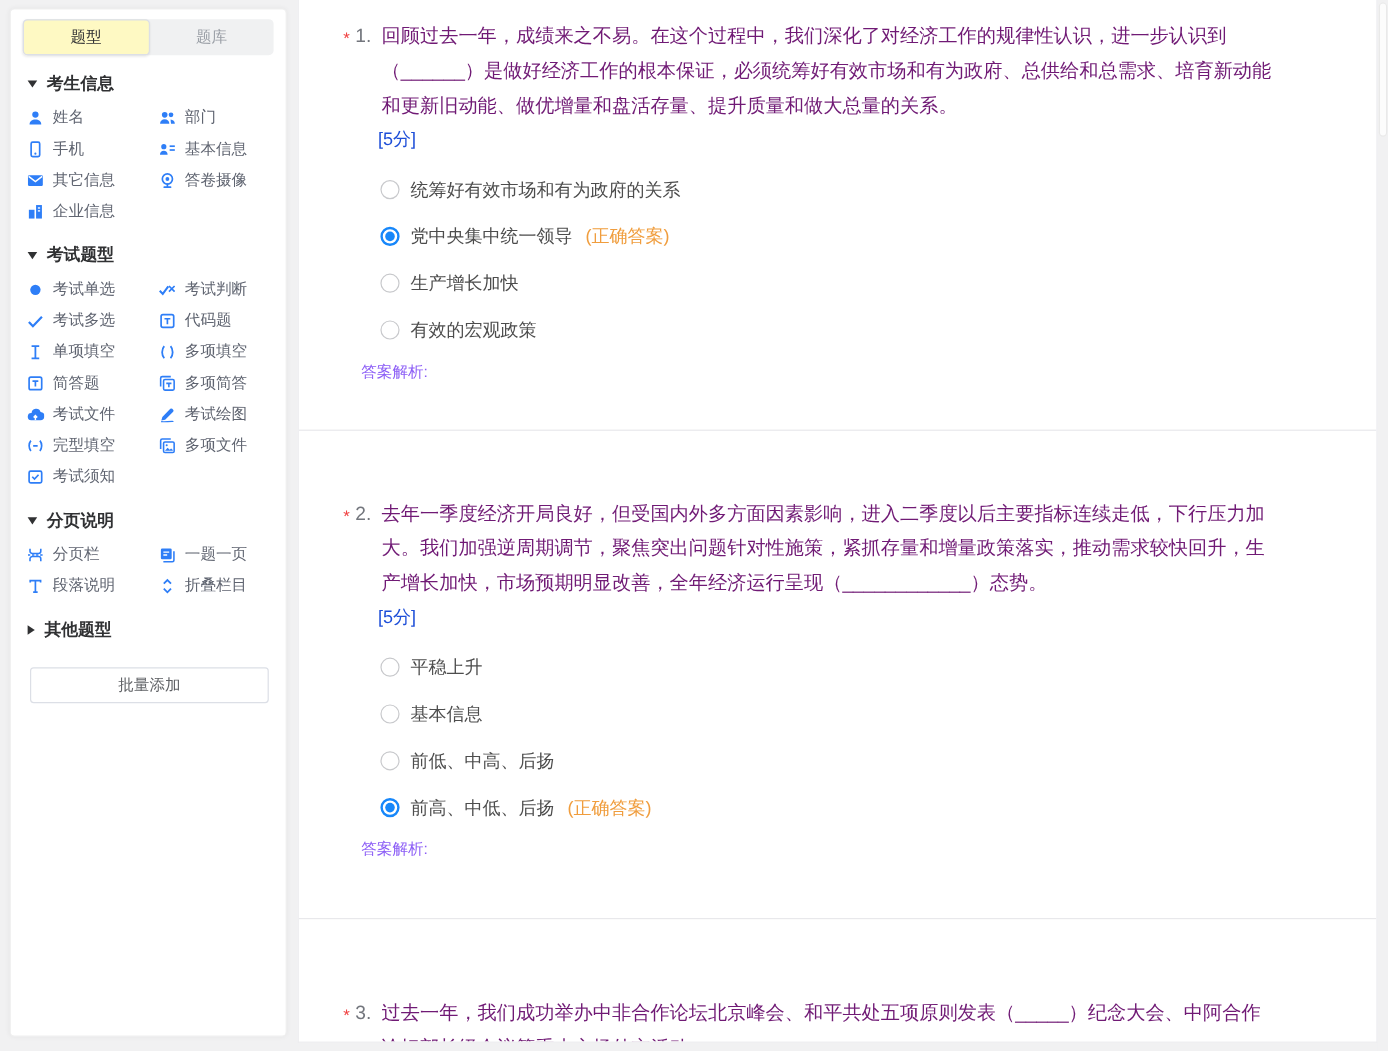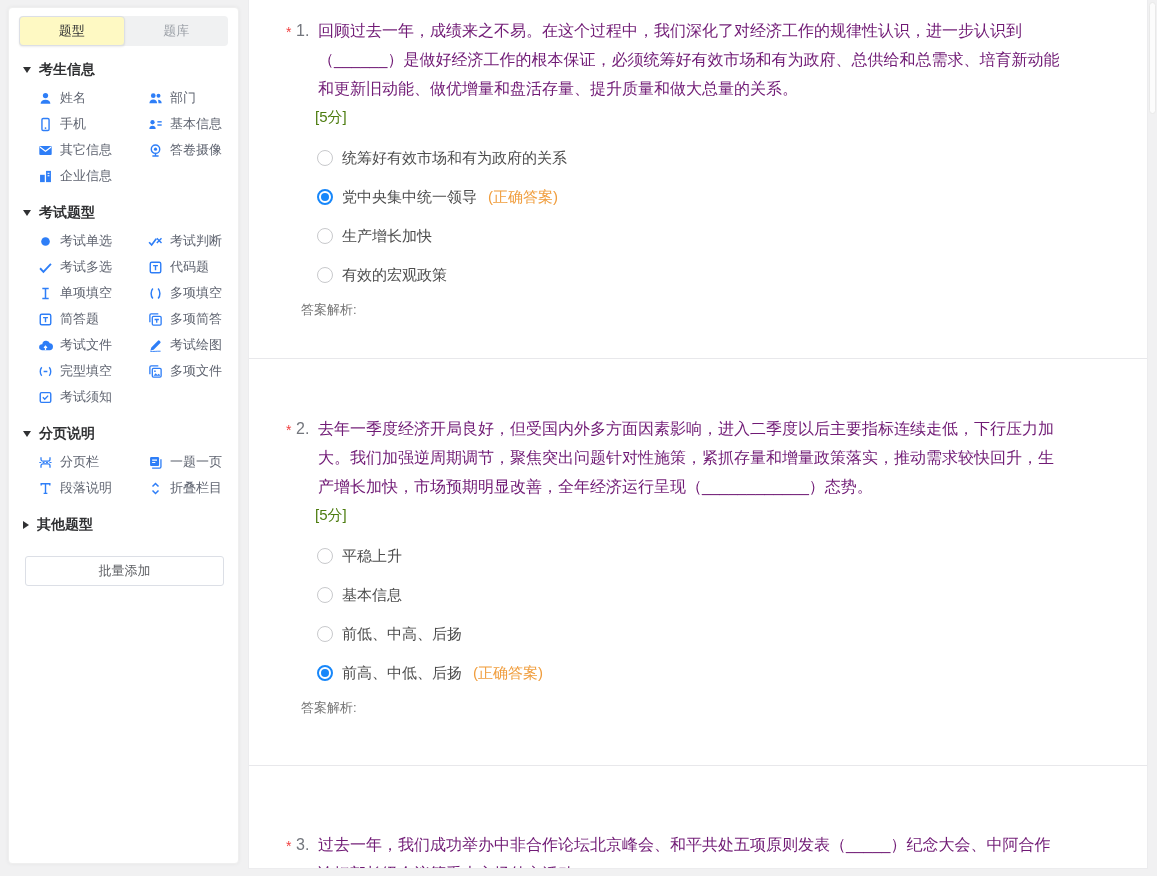--- a/index.html
+++ b/index.html
@@ -14,21 +14,21 @@
   .tab { flex:1; display:flex; align-items:center; justify-content:center;
          font-size:13px; color:#9a9fa6; cursor:pointer; border-radius:4px; }
   .tab.active { background:#fef9c3; border:1px solid #dcdfe6; color:#303133;
                 box-shadow:0 1px 2px rgba(0,0,0,.08); }
   .sec-head { display:flex; align-items:center; gap:8px; margin:15px 0 6px 14px;
               font-size:14px; font-weight:bold; color:#303133; cursor:pointer; }
   .tri-down { width:0; height:0; border-left:4.5px solid transparent;
               border-right:4.5px solid transparent; border-top:6px solid #303133; }
   .tri-right { width:0; height:0; border-top:4.5px solid transparent;
                border-bottom:4.5px solid transparent; border-left:6px solid #303133; }
-  .items { display:grid; grid-template-columns:110px 1fr; padding-left:28px; }
+  .items { display:grid; grid-template-columns:110px 1fr; padding-left:12px; }
   .item { display:flex; align-items:center; gap:7px; height:26px;
           font-size:13px; color:#5f6470; cursor:pointer; }
   .icn { width:16px; height:16px; display:inline-flex; align-items:center;
          justify-content:center; flex:0 0 16px; }
   .icn svg { width:15px; height:15px; }
   .batch-btn { display:block; margin:22px 16px 0; width:199px; height:30px;
                background:#fff; border:1px solid #dcdfe6; border-radius:3px;
                font-size:13px; color:#606266; cursor:pointer;
                font-family:Liberation Sans, sans-serif; }
 
@@ -36,32 +36,32 @@
   .main { position:absolute; left:248px; top:0; width:900px; height:869px;
           background:#fff; border:1px solid #ececee; border-top:none; overflow:hidden; }
   .q-section { padding-left:37px; overflow:hidden; }
   .q-section.s1 { height:359px; padding-top:16px; border-bottom:1px solid #e8e8eb; }
   .q-section.s2 { height:407px; padding-top:55px; border-bottom:1px solid #e8e8eb; }
   .q-section.s3 { height:102px; padding-top:64px; }
   .q-row { display:flex; font-size:16px; line-height:29px; }
   .req { color:#f03e3e; font-size:14px; margin-top:2px; width:10px; }
   .q-num { color:#73767d; width:22px; }
   .q-text { max-width:745px; color:#701a75; }
-  .score { margin:3px 0 0 29px; font-size:15px; line-height:22px; color:#4d7c0f; }
+  .score { margin:3px 0 0 29px; font-size:15px; line-height:22px; color:#1d4ed8; }
   .options { margin-top:18px; margin-left:31px; }
   .option { display:flex; align-items:center; gap:9px; height:24px;
             margin-top:15px; font-size:15px; color:#4d4d4d; cursor:pointer; }
   .option:first-child { margin-top:0; }
   .radio { width:16px; height:16px; border:1px solid #c8c9cc; border-radius:50%;
            background:#fff; flex:0 0 16px; }
   .radio.sel { border:2px solid #1787fa; display:flex; align-items:center;
                justify-content:center; }
   .radio-dot { width:8px; height:8px; border-radius:50%; background:#1787fa; }
   .tag { color:#f09d3d; margin-left:2px; }
-  .analysis { margin:14px 0 0 15px; font-size:13px; color:#737373; }
+  .analysis { margin:14px 0 0 15px; font-size:13px; color:#8b5cf6; }
 
   
   .scroll-track { position:absolute; right:0; top:0; width:9px; height:876px; background:#f1f1f2; }
   .scroll-thumb { position:absolute; right:1px; top:2px; width:7px; height:112px;
                   background:#fcfcfc; border:1px solid #e9e9e9; border-radius:4px; }
 </style>
 </head>
 <body>
 
 <div class="sidebar">

